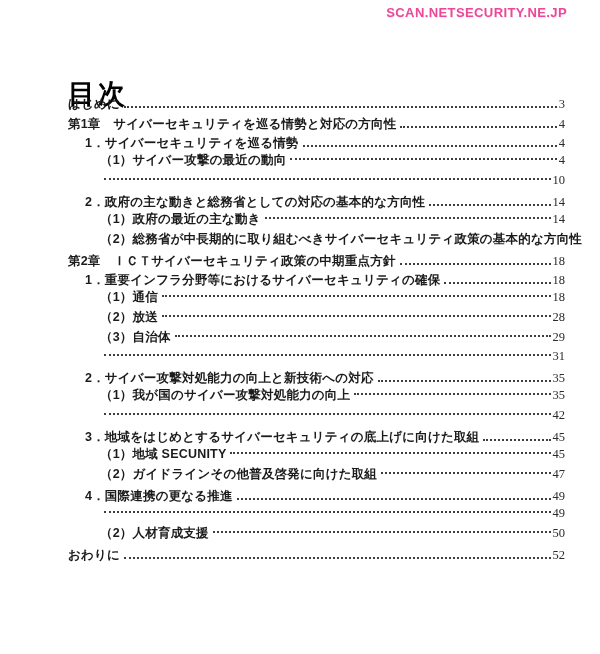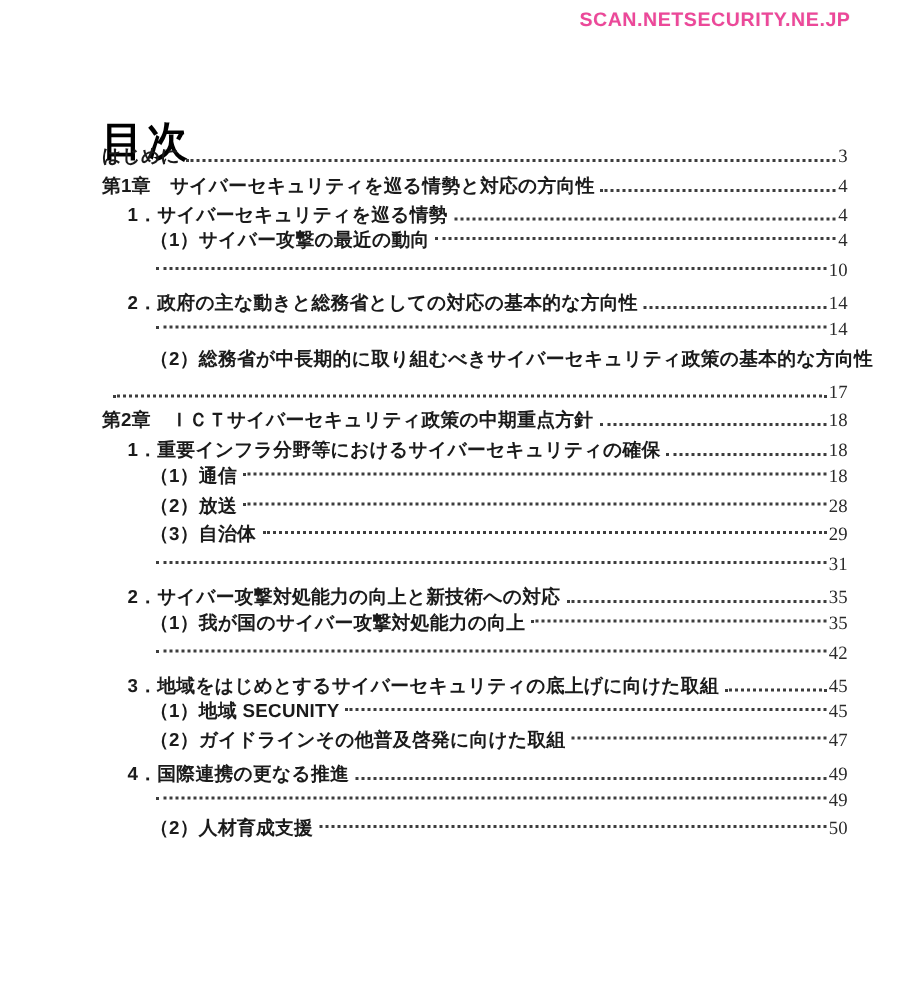--- a/index.html
+++ b/index.html
@@ -117,34 +117,30 @@
         <span class="toc-page">10</span>
       </div>
 
       <div class="toc-row lv1">
         <span class="toc-label">2．政府の主な動きと総務省としての対応の基本的な方向性</span>
         <span class="toc-leader"></span>
         <span class="toc-page">14</span>
       </div>
 
       <div class="toc-row lv2">
+        <span class="toc-label">（1）政府の最近の主な動き</span>
         <span class="toc-leader"></span>
         <span class="toc-page">14</span>
       </div>
 
       <div class="toc-row lv2 no-page">
         <span class="toc-label">（2）総務省が中長期的に取り組むべきサイバーセキュリティ政策の基本的な方向性</span>
 
       </div>
 
-      <div class="toc-row lv0 continuation">
-
-        <span class="toc-leader"></span>
-        <span class="toc-page">17</span>
-      </div>
 
       <div class="toc-row lv0">
         <span class="toc-label">第2章　ＩＣＴサイバーセキュリティ政策の中期重点方針</span>
         <span class="toc-leader"></span>
         <span class="toc-page">18</span>
       </div>
 
       <div class="toc-row lv1">
         <span class="toc-label">1．重要インフラ分野等におけるサイバーセキュリティの確保</span>
         <span class="toc-leader"></span>
@@ -219,15 +215,20 @@
         <span class="toc-leader"></span>
         <span class="toc-page">49</span>
       </div>
 
       <div class="toc-row lv2">
         <span class="toc-label">（2）人材育成支援</span>
         <span class="toc-leader"></span>
         <span class="toc-page">50</span>
       </div>
 
+      <div class="toc-row lv0">
+        <span class="toc-label">おわりに</span>
+        <span class="toc-leader"></span>
+        <span class="toc-page">52</span>
+      </div>
     </div>
 
 </div>
 
 </body></html>

